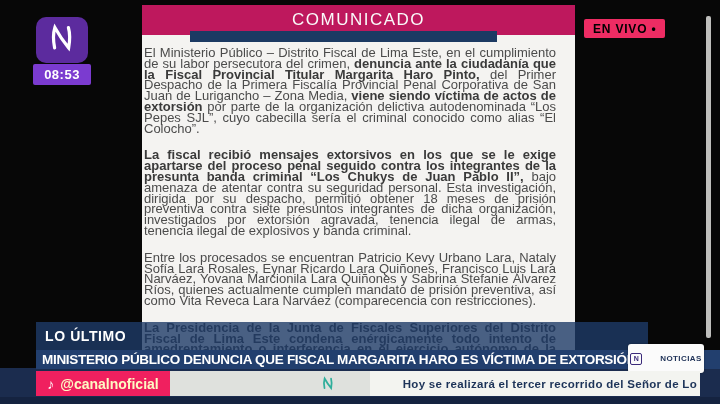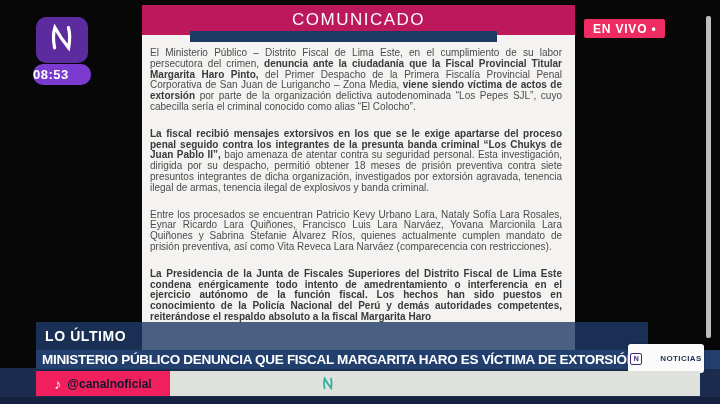--- a/index.html
+++ b/index.html
@@ -4,35 +4,35 @@
 <style>
   html,body{margin:0;padding:0;background:#000;}
   .stage{position:relative;width:720px;height:404px;background:#070707;overflow:hidden;
          font-family:"Liberation Sans",sans-serif;}
 
   
   .chan-logo{position:absolute;left:36px;top:17px;width:52px;height:46px;background:#5c2b9e;
              border-radius:10px;display:flex;align-items:center;justify-content:center;}
   .time-badge{position:absolute;left:33px;top:64px;width:58px;height:21px;background:#7b3bd0;
               color:#fff;font-weight:bold;font-size:13px;display:flex;align-items:center;
-              justify-content:flex-start;border-radius:10px;letter-spacing:.5px;}
+              justify-content:center;border-radius:2px;letter-spacing:.5px;}
 
   
   .live-badge{position:absolute;left:584px;top:19px;height:19px;padding:0 9px;background:#ed2c63;
-              color:#ffffff;font-weight:bold;font-size:12px;display:flex;align-items:center;
+              color:#000000;font-weight:bold;font-size:12px;display:flex;align-items:center;
               letter-spacing:.8px;border-radius:2px;}
 
   
   .doc-header{position:absolute;left:142px;top:5px;width:433px;height:30px;background:#be185d;
               display:flex;align-items:center;justify-content:center;z-index:1;}
   .doc-title{color:#fafafa;font-size:17px;letter-spacing:1.5px;font-weight:400;}
   .doc-page{position:absolute;left:142px;top:35px;width:433px;height:369px;background:#f4f3f1;z-index:1;}
   .doc-navy-band{position:absolute;left:190px;top:31px;width:307px;height:11px;background:#1c3a63;z-index:2;}
-  .doc-body{position:absolute;left:150px;top:48px;width:412px;z-index:2;color:#4b4b4b;
-            font-size:10px;line-height:10.8px;text-align:justify;}
+  .doc-body{position:absolute;left:144px;top:48px;width:412px;z-index:2;color:#4b4b4b;
+            font-size:13px;line-height:10.8px;text-align:justify;}
   .doc-body p{margin:0 0 16px 0;}
   .doc-body .b{font-weight:bold;color:#3a3a3a;}
   .scrollbar{position:absolute;left:706px;top:16px;width:5px;height:322px;background:#dededc;
              opacity:.85;border-radius:2px;z-index:1;}
 
   
   .kicker-band{position:absolute;left:36px;top:322px;width:612px;height:28px;
                background:rgba(30,59,104,.8);z-index:5;display:flex;align-items:center;}
   .kicker-label{color:#fff;font-weight:bold;font-size:14px;letter-spacing:.6px;margin-left:9px;}
   .headline-bar{position:absolute;left:36px;top:350px;width:684px;height:19px;background:#223f6e;
@@ -45,21 +45,21 @@
   .net-logo-n{width:10px;height:10px;border:1.5px solid #3b2a7a;border-radius:2px;color:#3b2a7a;
               font-size:7px;font-weight:bold;display:flex;align-items:center;justify-content:center;}
   .net-logo-text{color:#1c2f55;font-size:8px;font-weight:bold;letter-spacing:.4px;}
 
   
   .bottom-region{position:absolute;left:0;top:368px;width:720px;height:36px;background:#1b2c4e;z-index:4;}
   .bottom-edge{position:absolute;left:0;top:397px;width:720px;height:7px;background:#152340;z-index:6;}
   .tiktok-badge{position:absolute;left:36px;top:371px;width:134px;height:25px;background:#f0205f;
                 z-index:6;display:flex;align-items:center;justify-content:center;gap:6px;}
   .tiktok-icon{color:#fff;font-size:14px;line-height:1;}
-  .handle{color:#0f172a;font-weight:bold;font-size:12px;}
+  .handle{color:#fef9c3;font-weight:bold;font-size:14px;}
   .ticker-bar{position:absolute;left:170px;top:371px;width:530px;height:25px;background:#dfe1dd;z-index:6;}
   .ticker-n{position:absolute;left:150px;top:3px;width:16px;height:19px;display:flex;
             align-items:center;justify-content:center;}
   .ticker-textbox{position:absolute;left:200px;right:0;top:0;bottom:0;background:#f3f4f0;
                   display:flex;align-items:center;justify-content:flex-end;overflow:hidden;}
   .ticker-text{color:#1c3358;font-weight:bold;font-size:11.5px;white-space:nowrap;
                letter-spacing:.3px;padding-right:3px;}
 </style>
 </head>
 <body>
@@ -109,16 +109,19 @@
   <div class="tiktok-badge">
     <span class="tiktok-icon">♪</span>
     <span class="handle">@canalnoficial</span>
   </div>
   <div class="ticker-bar">
     <span class="ticker-n">
       <svg width="14" height="17" viewBox="0 0 24 26">
         <path d="M6 21 C4.6 14 4.8 9 6.2 4.5 C9.5 10.5 14 17 17.4 21 C18.6 14.5 18.6 9.5 17.2 4.5" stroke="#2fae9b" stroke-width="3" fill="none" stroke-linecap="round"></path>
       </svg>
     </span>
+    <span class="ticker-textbox">
+      <span class="ticker-text">Hoy se realizará el tercer recorrido del Señor de Lo</span>
+    </span>
   </div>
   <div class="bottom-edge"></div>
 
 </div>
 
 </body></html>

